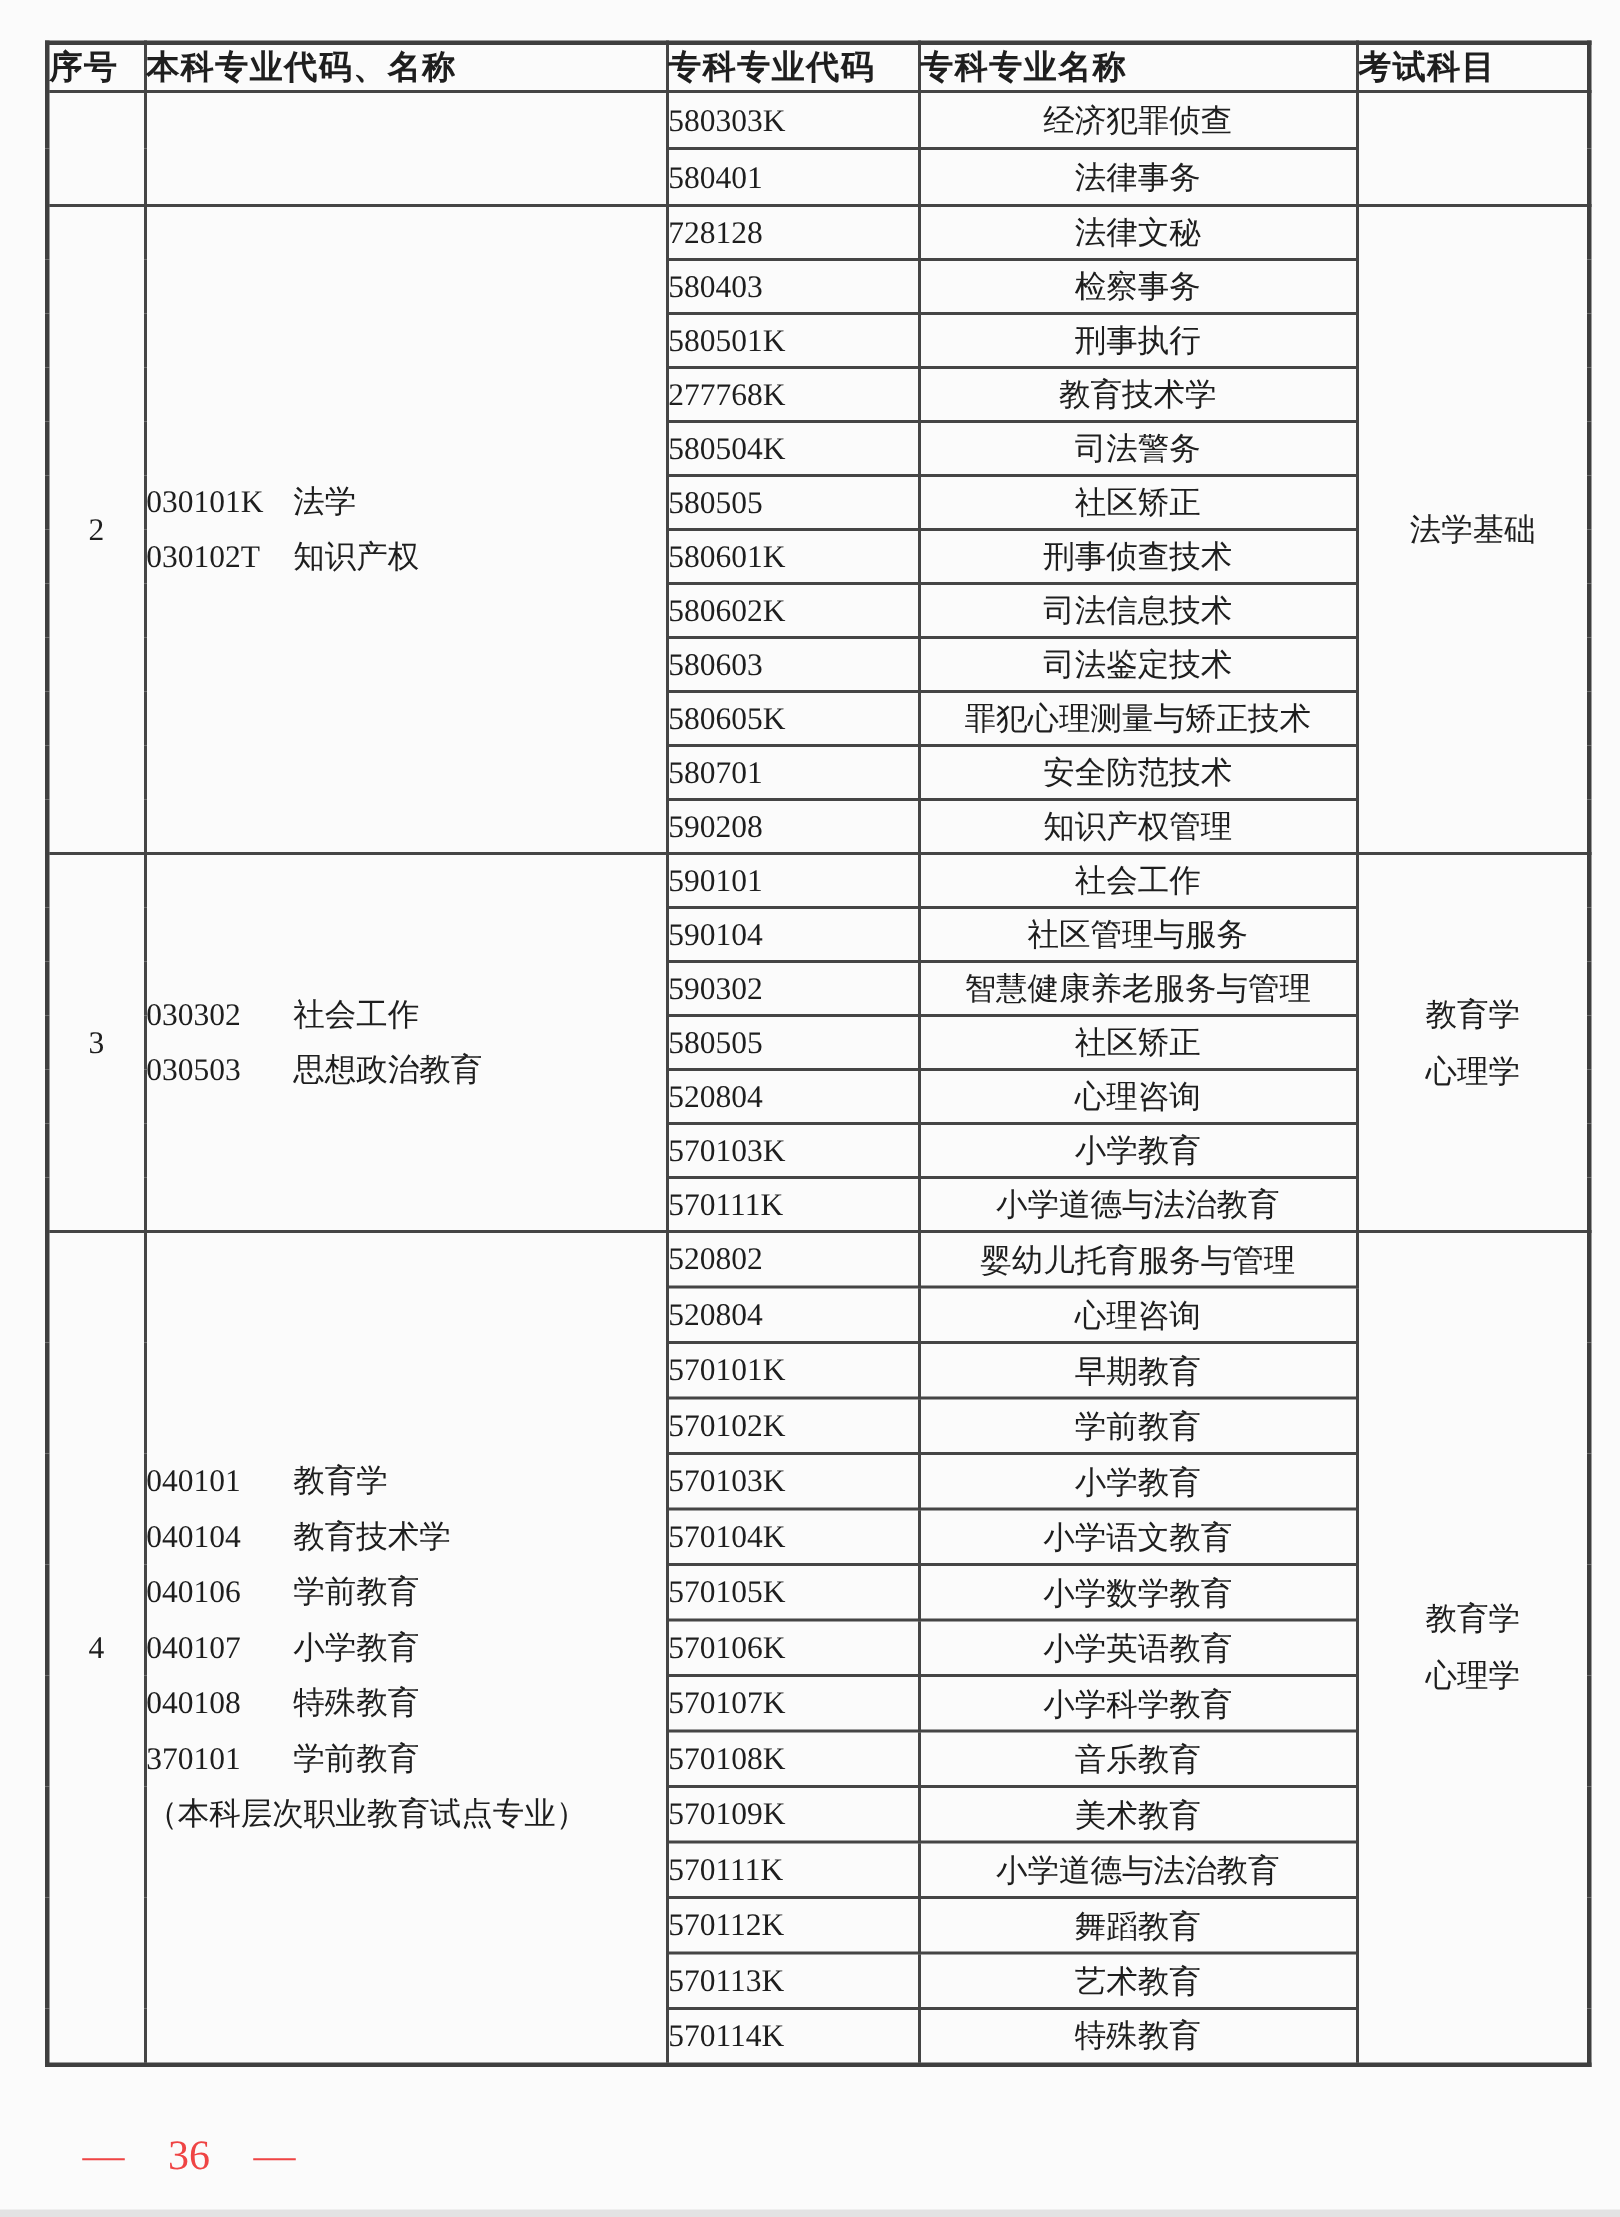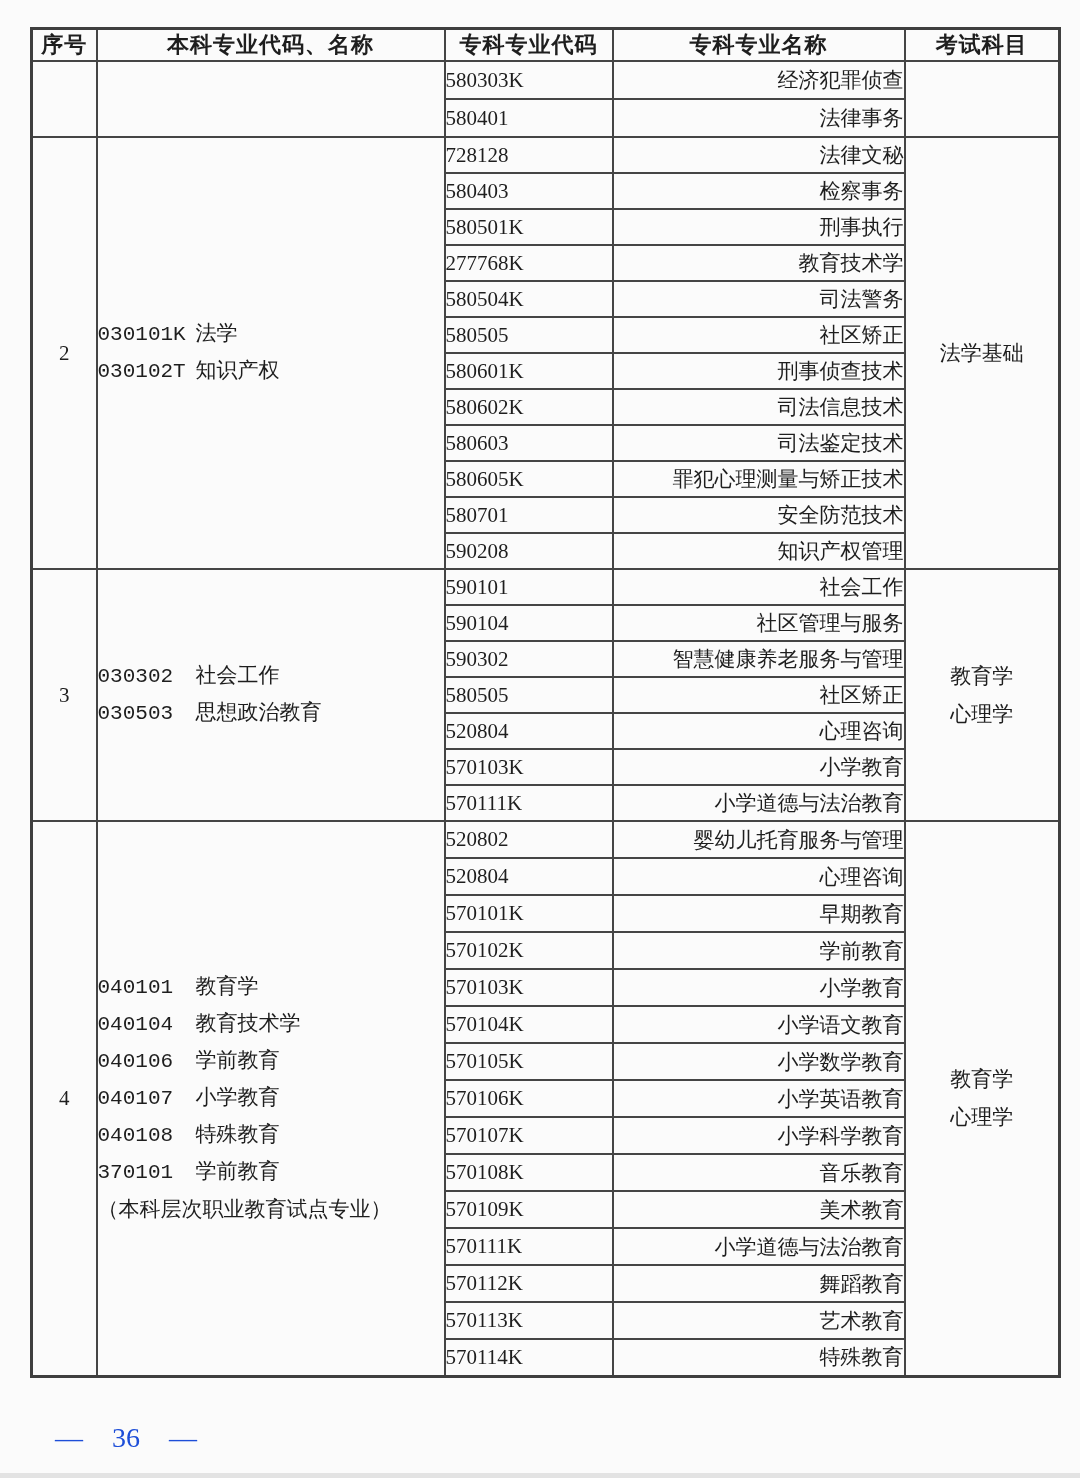--- a/index.html
+++ b/index.html
@@ -26,70 +26,69 @@
     border:2px solid #454545;
     padding:0;
     vertical-align:middle;
     font-size:21px;
     background:transparent;
   }
   table.majors thead tr{height:29px;}
   table.majors thead th{
     font-size:22px;
     font-weight:bold;
-    text-align:center;
+    text-align:left;
     letter-spacing:1px;
     margin-top:12px;
   }
   tr.h38{height:38px;}
   tr.h36{height:36px;}
   tr.h37{height:37px;}
   td.seq{
     text-align:center;
     font-size:22px;
   }
   td.bachelor{
     padding-left:6px;
     vertical-align:middle;
   }
   .bline{
     display:flex;
     line-height:37px;
     white-space:nowrap;
-    font-family:Liberation Mono, monospace;
   }
   .bcode{
     width:98px;
     flex:0 0 98px;
   }
   .bname{}
   .bnote{
     line-height:37px;
     white-space:nowrap;
   }
   td.jcode{
   }
   td.jname{
-    text-align:right;
+    text-align:center;
     padding-left:9px;
     white-space:nowrap;
   }
   td.exam{
     text-align:center;
     margin-top:40px;
   }
   td.exam div{
     line-height:38px;
   }
   .pagenum{
     position:absolute;
     left:55px;top:1422px;
     font-size:28px;
     word-spacing:22px;
-    color:#1d4ed8;
+    color:#ef4444;
   }
   .page-edge{
     position:absolute;
     left:0;right:0;bottom:0;
     height:5px;
     background:#e3e3e3;
   }
 </style>
 </head>
 <body>

